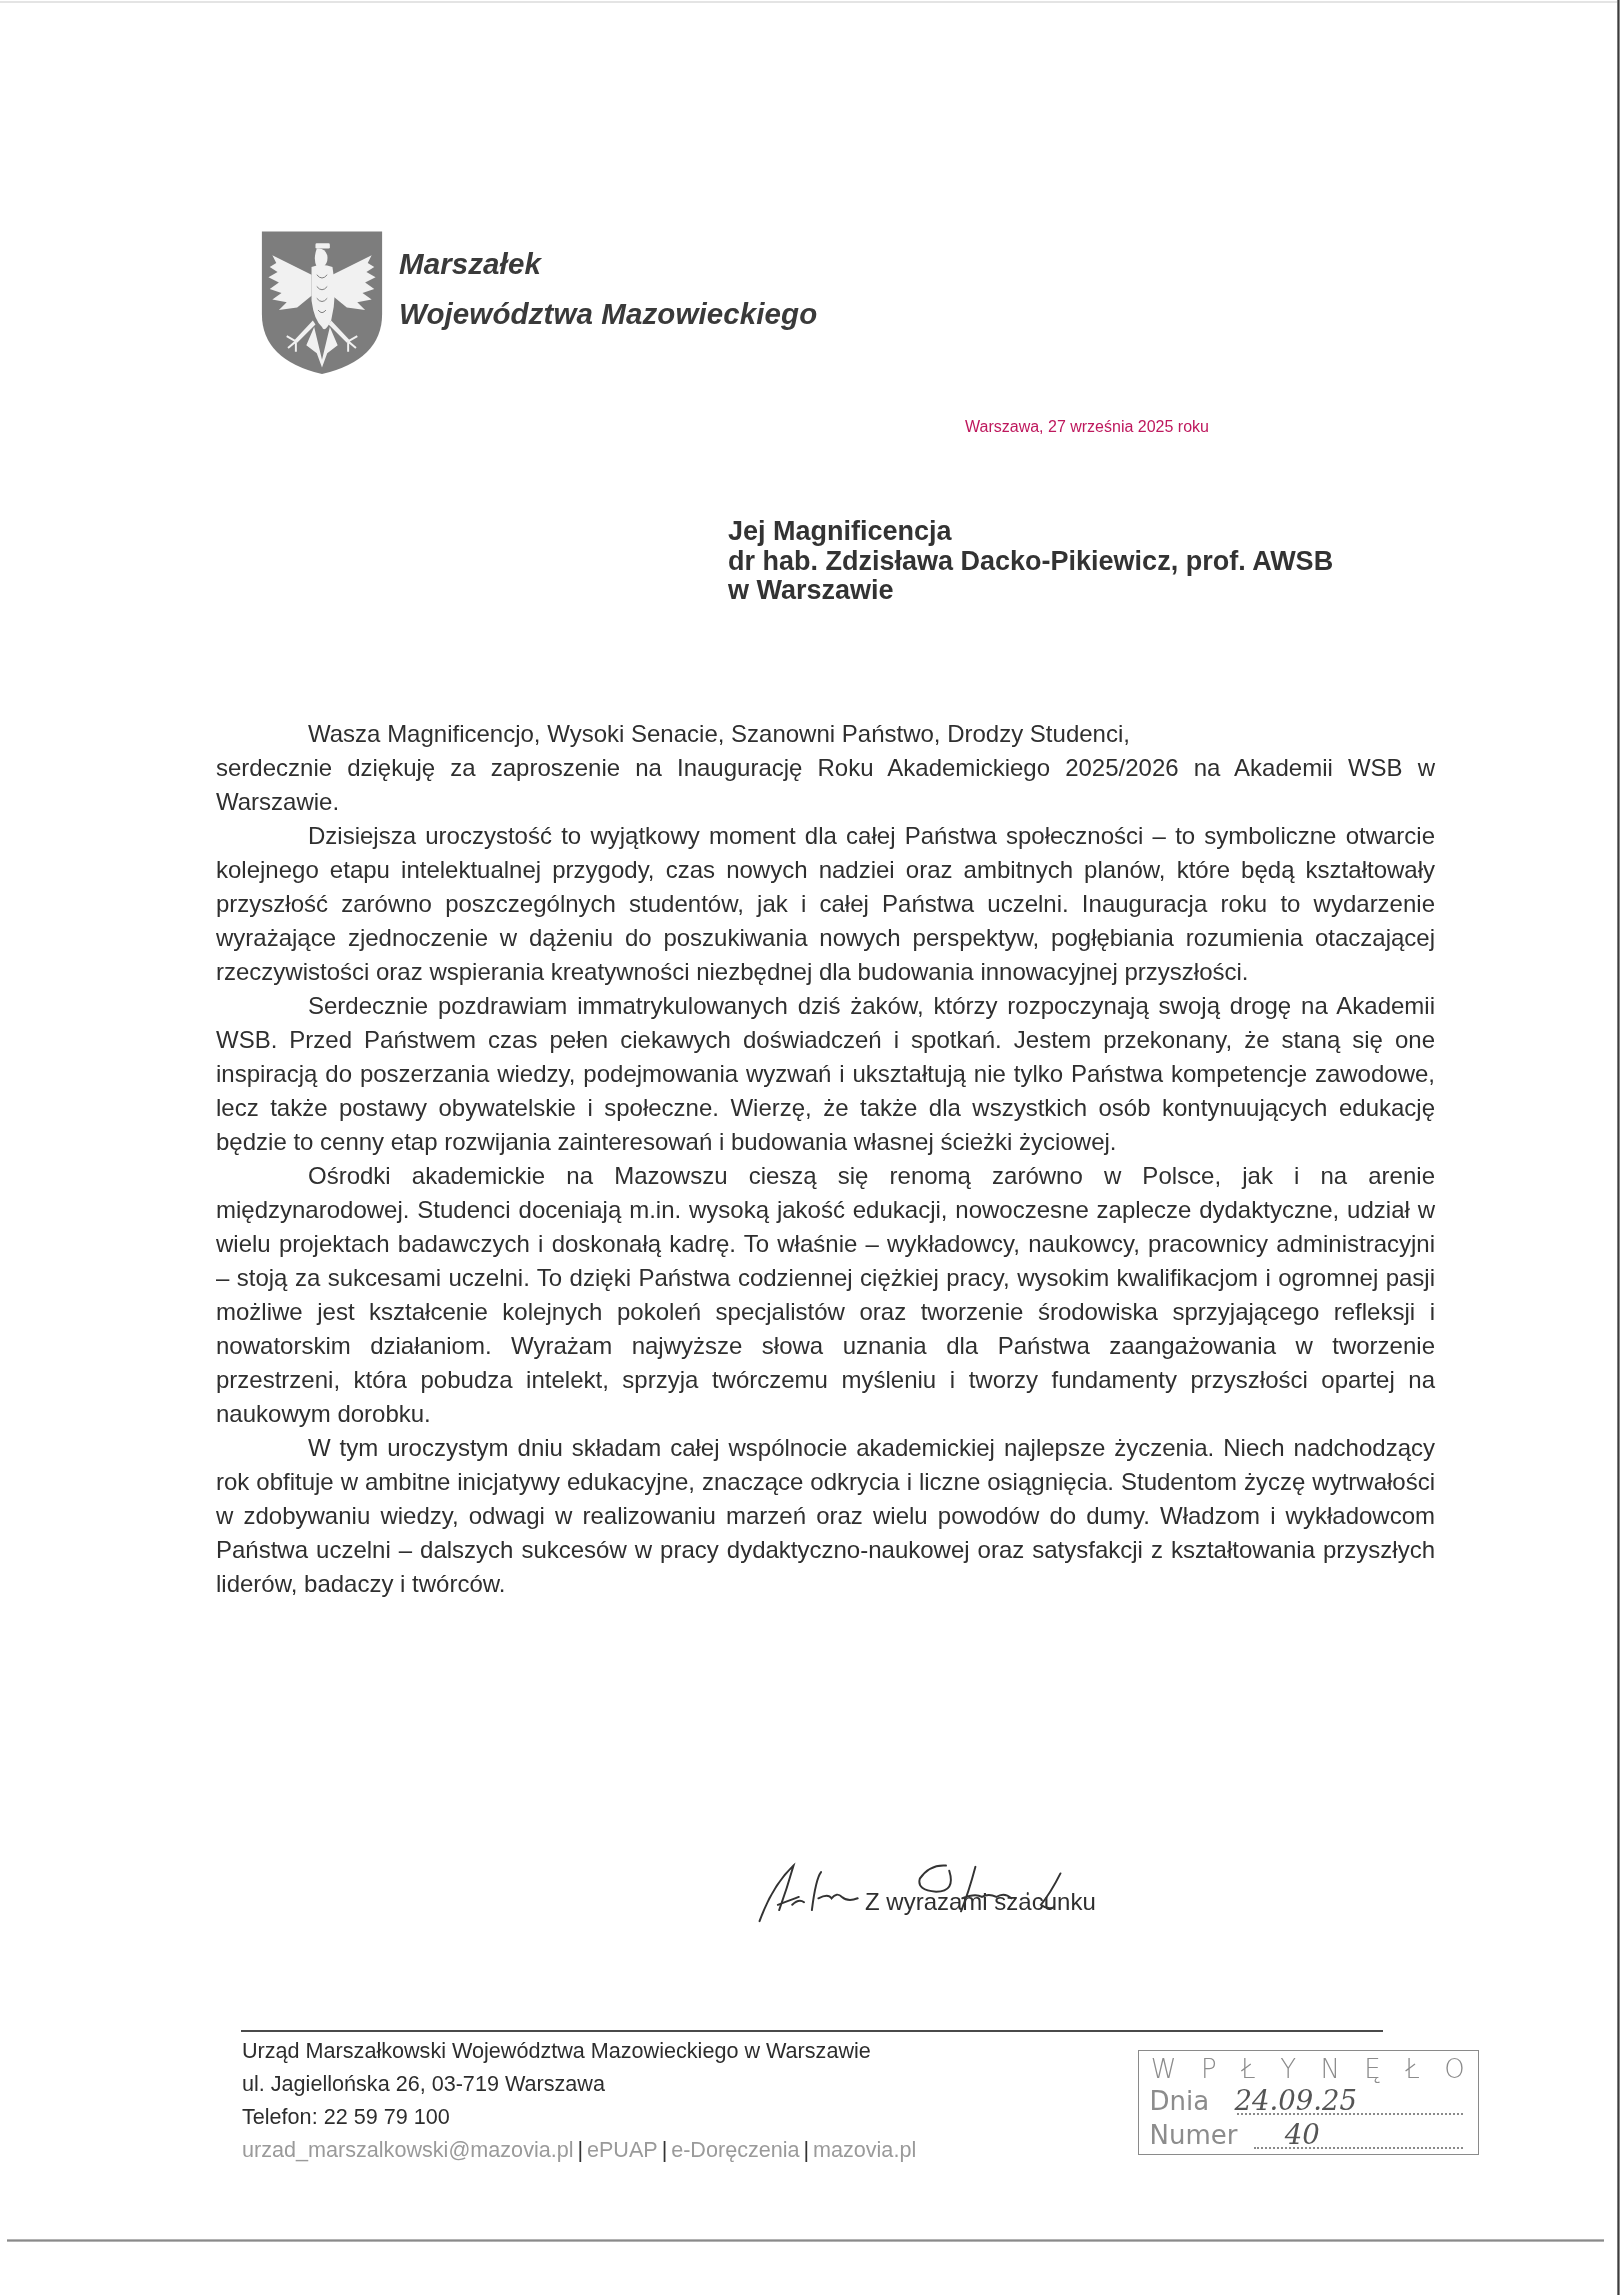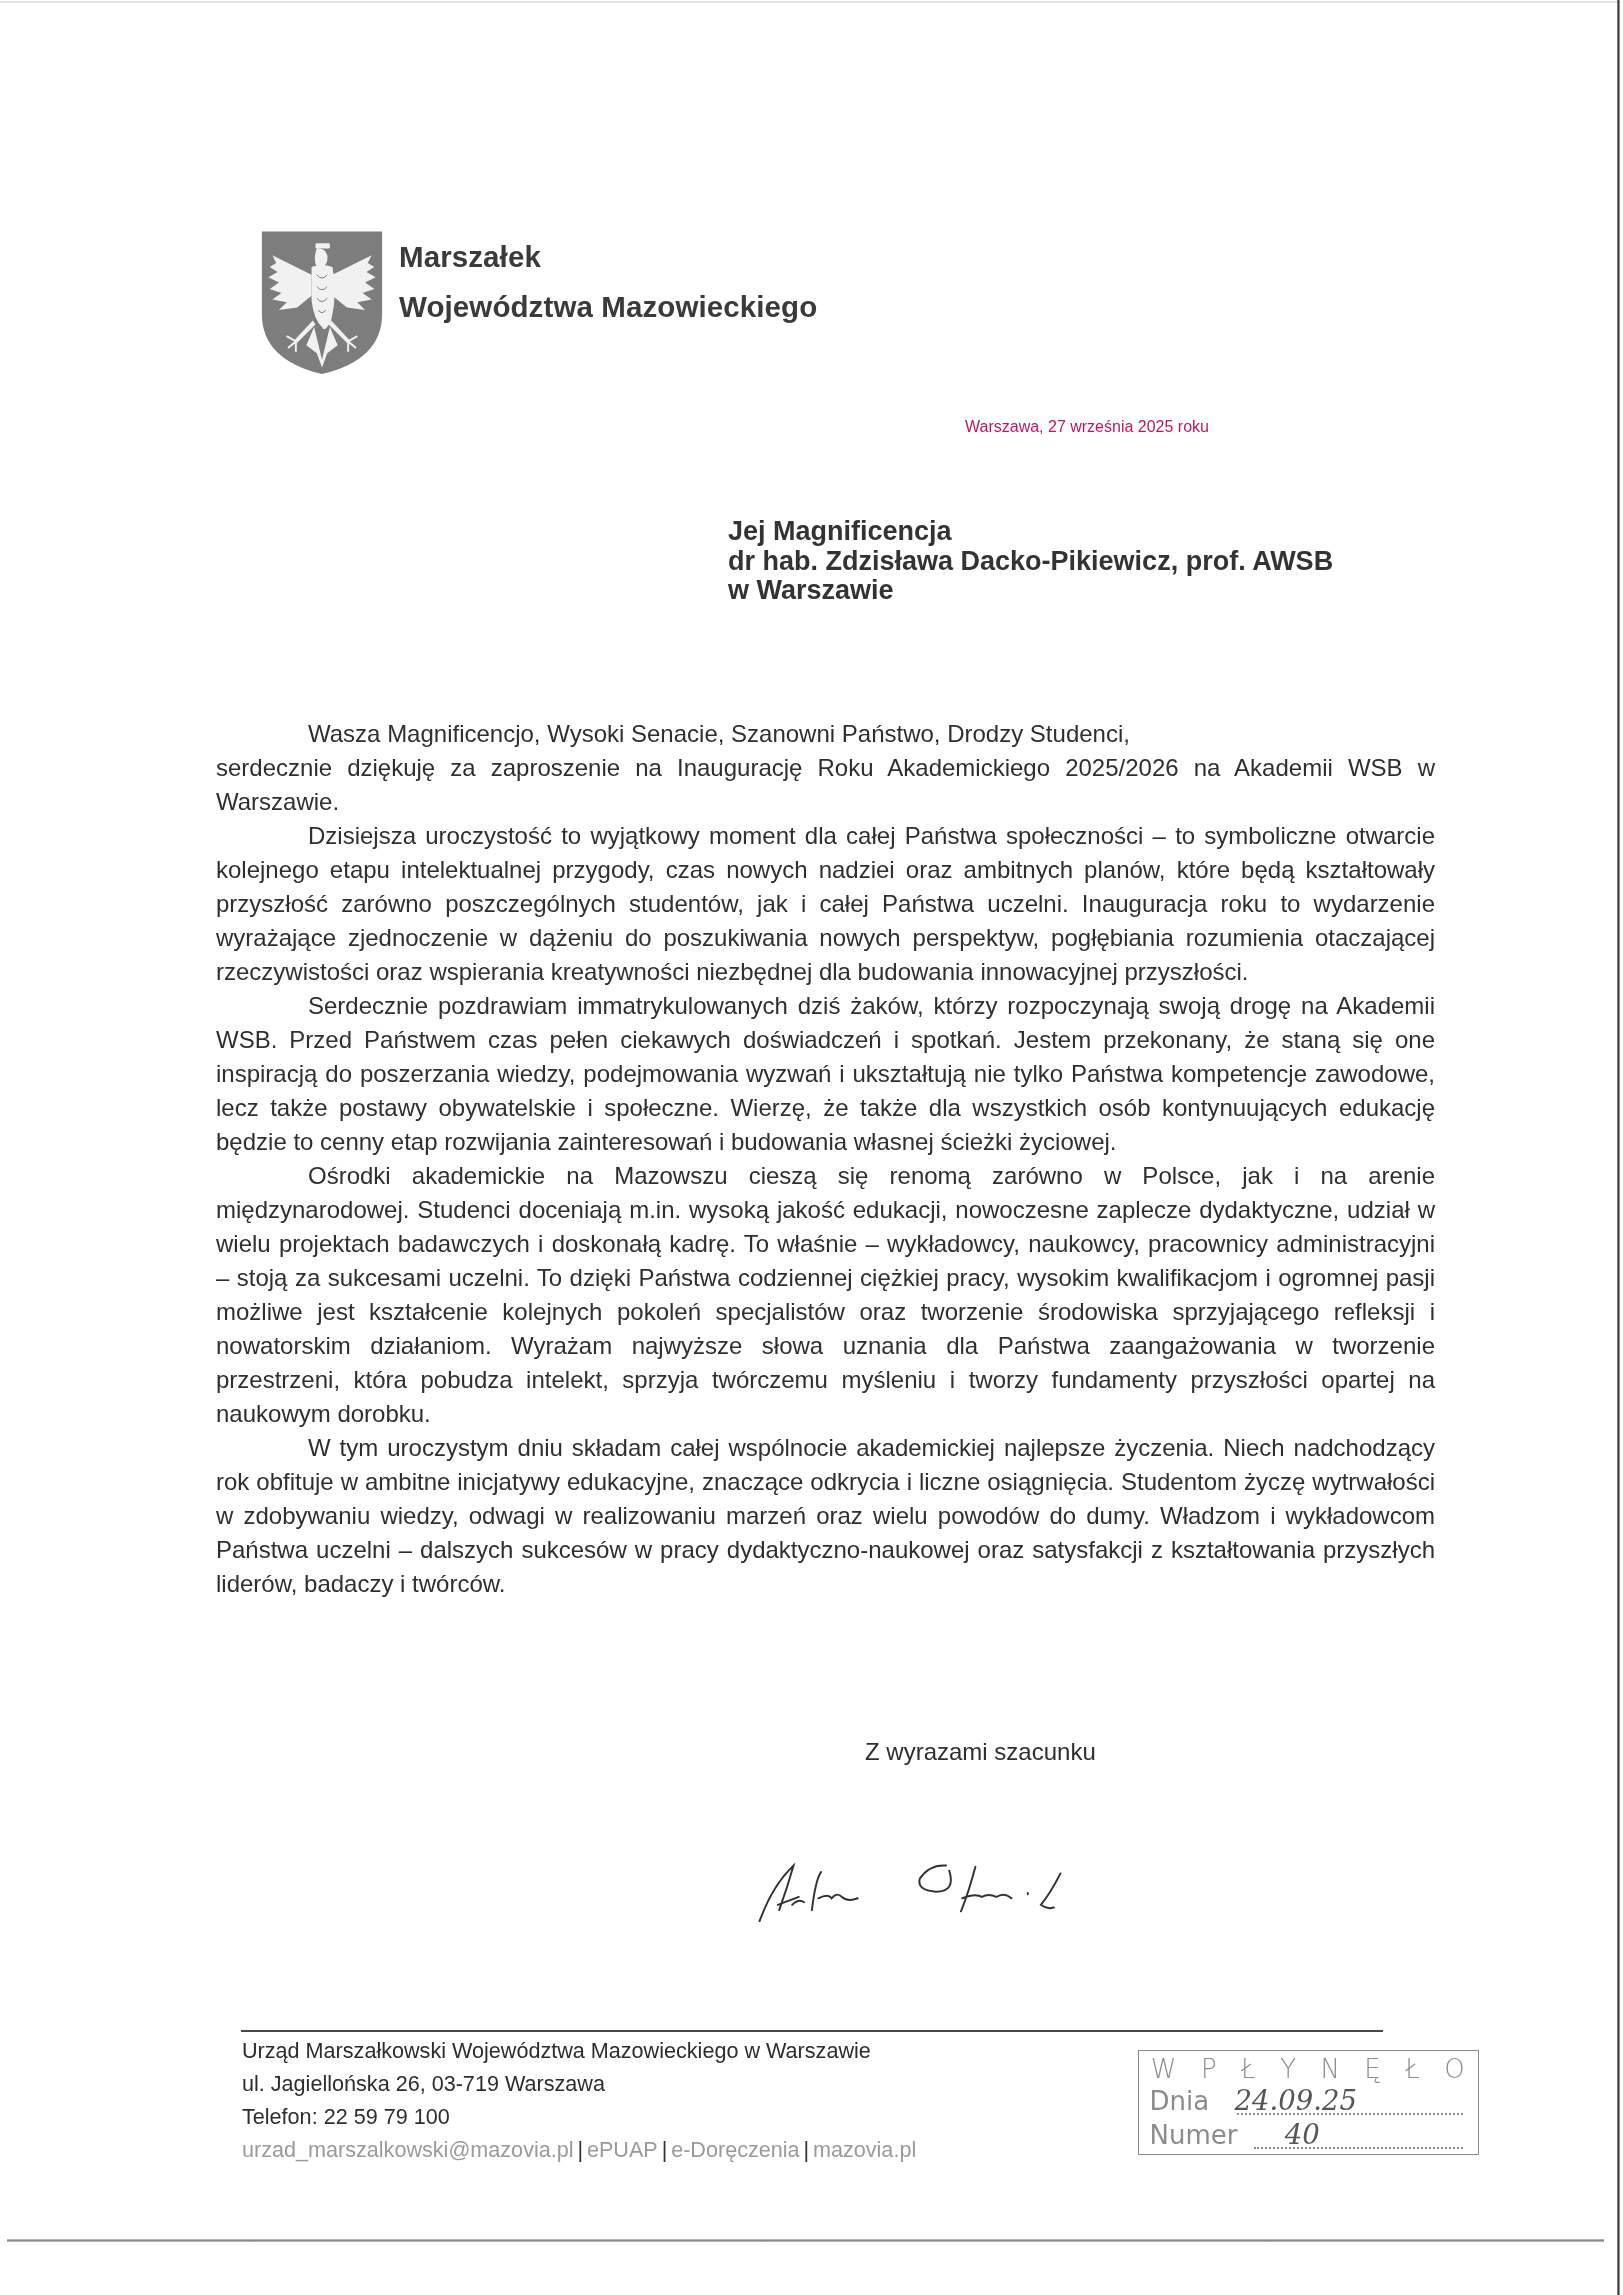--- a/index.html
+++ b/index.html
@@ -7,35 +7,35 @@
     width: 1623px; height: 2295px; position: relative; overflow: hidden;
     background: #ffffff; color: #2a2a2a;
     font-family: "Liberation Sans", "DejaVu Sans", sans-serif;
   }
   .scan-edge-right { position: absolute; top: 0; right: 2.6px; width: 3.3px; height: 2295px;
     background: linear-gradient(to right, #9a9a9a, #3c3c3c, #b5b5b5); }
   .scan-edge-top { position: absolute; top: 1.3px; left: 0; width: 1617px; height: 1.3px; background: #e4e4e4; }
 
   
   .crest { position: absolute; left: 259px; top: 229px; width: 126px; height: 147px; }
-  .head-title { position: absolute; left: 399px; top: 232px; font-weight: bold; color: #3a3a3a;
-    font-size: 29.5px; line-height: 50px; letter-spacing: 0.1px; }
+  .head-title { position: absolute; left: 399px; top: 239px; font-weight: bold; color: #3a3a3a;
+    font-size: 29.5px; line-height: 50px; letter-spacing: 0.1px; font-style: italic; }
 
   .date { position: absolute; left: 965px; top: 418px; font-size: 16px; color: #be185d; }
 
   .addressee { position: absolute; left: 728px; top: 517px; font-weight: bold; font-size: 27px;
     line-height: 29.5px; color: #333; }
 
   .body { position: absolute; left: 216px; top: 717px; width: 1219px; font-size: 24px;
     line-height: 34px; color: #2f2f2f; }
   .greeting { text-indent: 92px; margin: 0; }
   .para { margin: 0; text-align: justify; text-indent: 92px; }
   .para.noindent { text-indent: 0; }
 
-  .closing { position: absolute; left: 865px; top: 1738px; font-size: 24px; color: #2f2f2f; }
+  .closing { position: absolute; left: 865px; top: 1888px; font-size: 24px; color: #2f2f2f; }
   .signature { position: absolute; left: 753px; top: 1859px; width: 471px; height: 72px; }
 
   
   .footer-rule { position: absolute; left: 241px; top: 2030px; width: 1142px; height: 2px; background: #4a4a4a; }
   .footer { position: absolute; left: 242px; top: 2034px; font-size: 21.6px; line-height: 33px; color: #2d2d2d; }
   .footer .links { color: #9a9a9a; }
   .footer .links a { color: #9a9a9a; text-decoration: none; }
   .footer .sep { color: #333; padding: 0 3.9px; }
 
   

